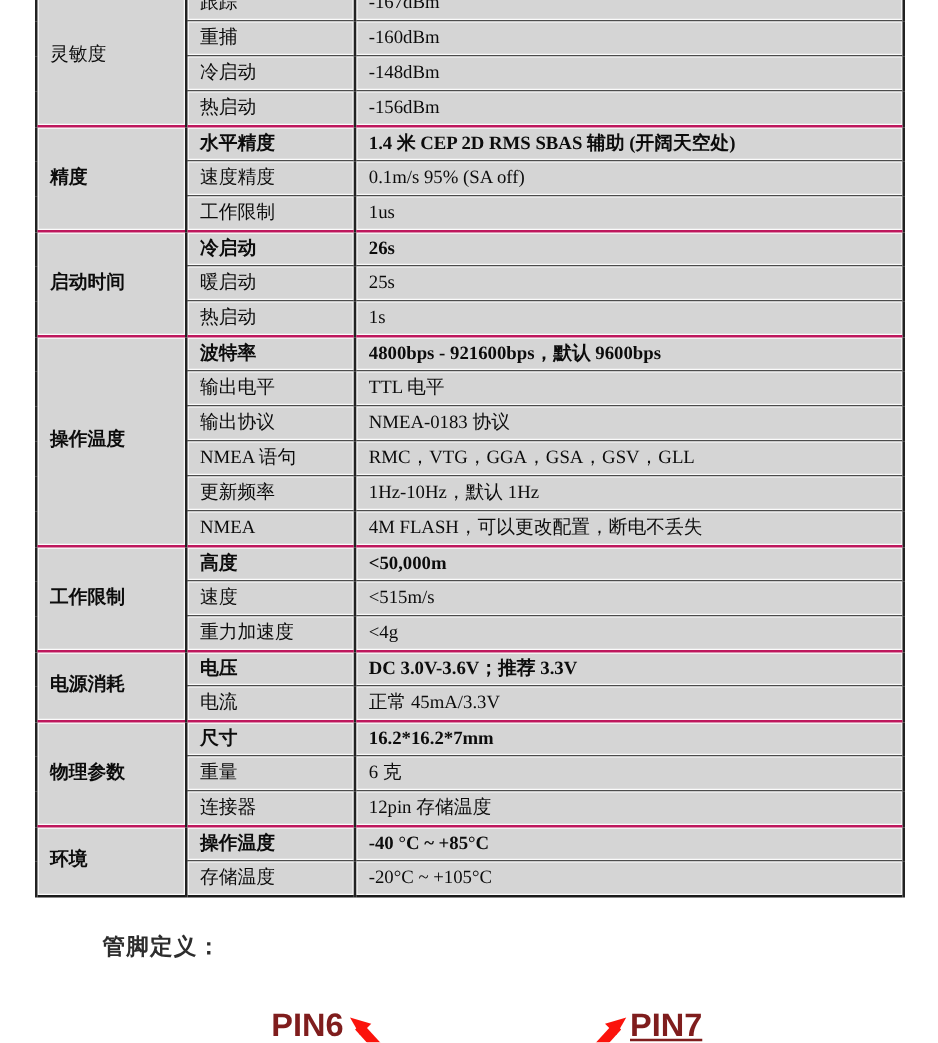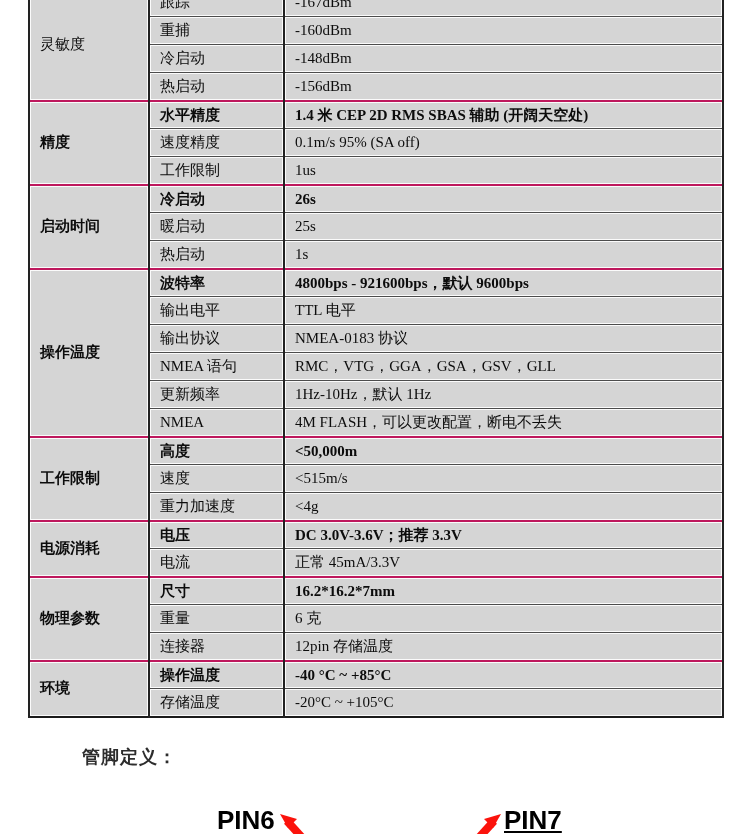--- a/index.html
+++ b/index.html
@@ -55,21 +55,21 @@
     color: #2d2d2d;
     letter-spacing: 1px;
     margin-left: 44px;
   }
   .pin-label {
     position: absolute;
     top: 807px;
     font-family: "Liberation Sans", "DejaVu Sans", sans-serif;
     font-weight: bold;
     font-size: 26px;
-    color: #000000;
+    color: #7f1d1d;
     line-height: 1;
   }
   .pin6 { left: 217px; }
   .pin7 { left: 504px; text-decoration: underline; }
   .pin-arrow { position: absolute; top: 813px; }
   .pin-arrow svg { display: block; }
   .arrow6 { left: 279px; }
   .arrow7 { left: 470px; }
 </style>
 </head>

